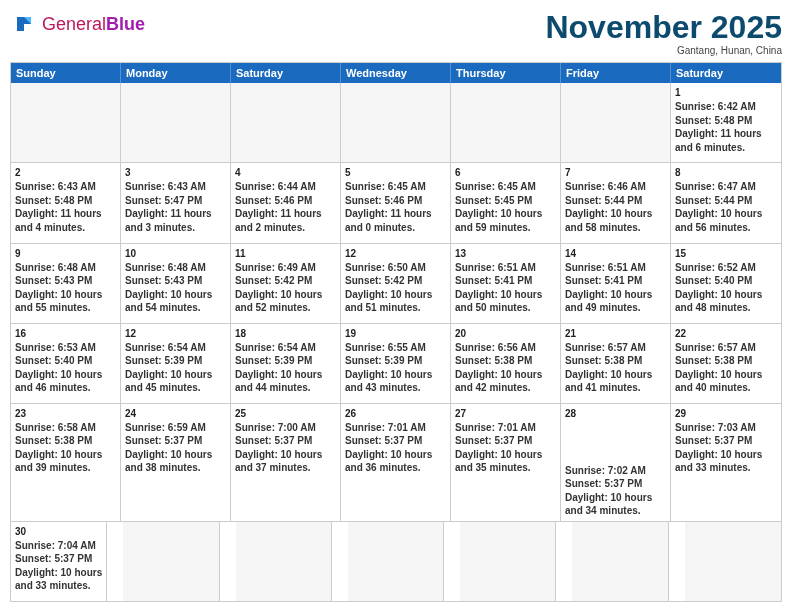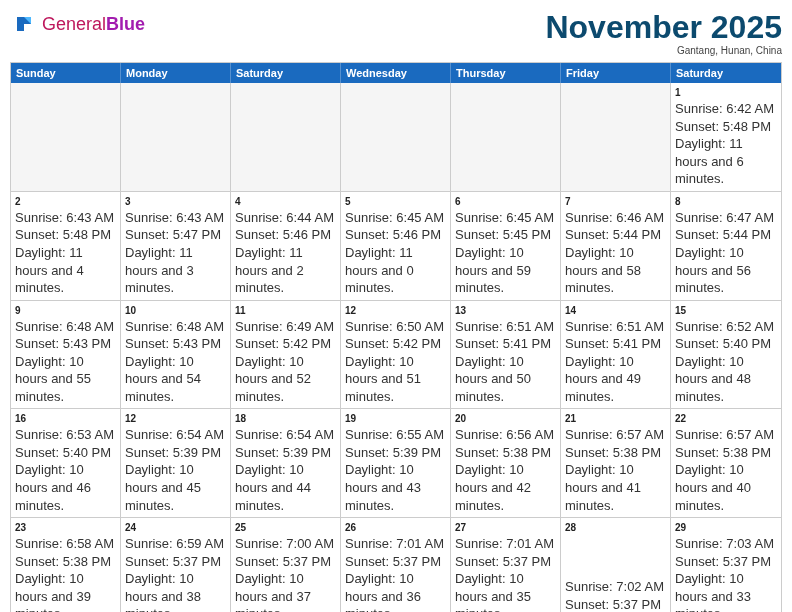--- a/index.html
+++ b/index.html
@@ -95,23 +95,24 @@
     .cal-cell:last-child { border-right: none; }
     .cal-cell.empty { background: #f5f5f5; }
     .day-num {
       font-size: 10px;
       font-weight: bold;
       color: #222;
       display: block;
       margin-bottom: 1px;
     }
     .cell-text {
-      font-size: 13px;
+      font-size: 10px;
       color: #333;
       line-height: 1.35;
+      font-weight: bold;
     }
   </style>
 </head>
 <body>
 
 <div class="page">
   <div class="header">
     <div class="logo">
       <svg class="logo-icon" viewBox="0 0 32 32">
         <polygon points="8,8 24,8 24,16 16,16 16,24 8,24" fill="#1a6abf"></polygon>

